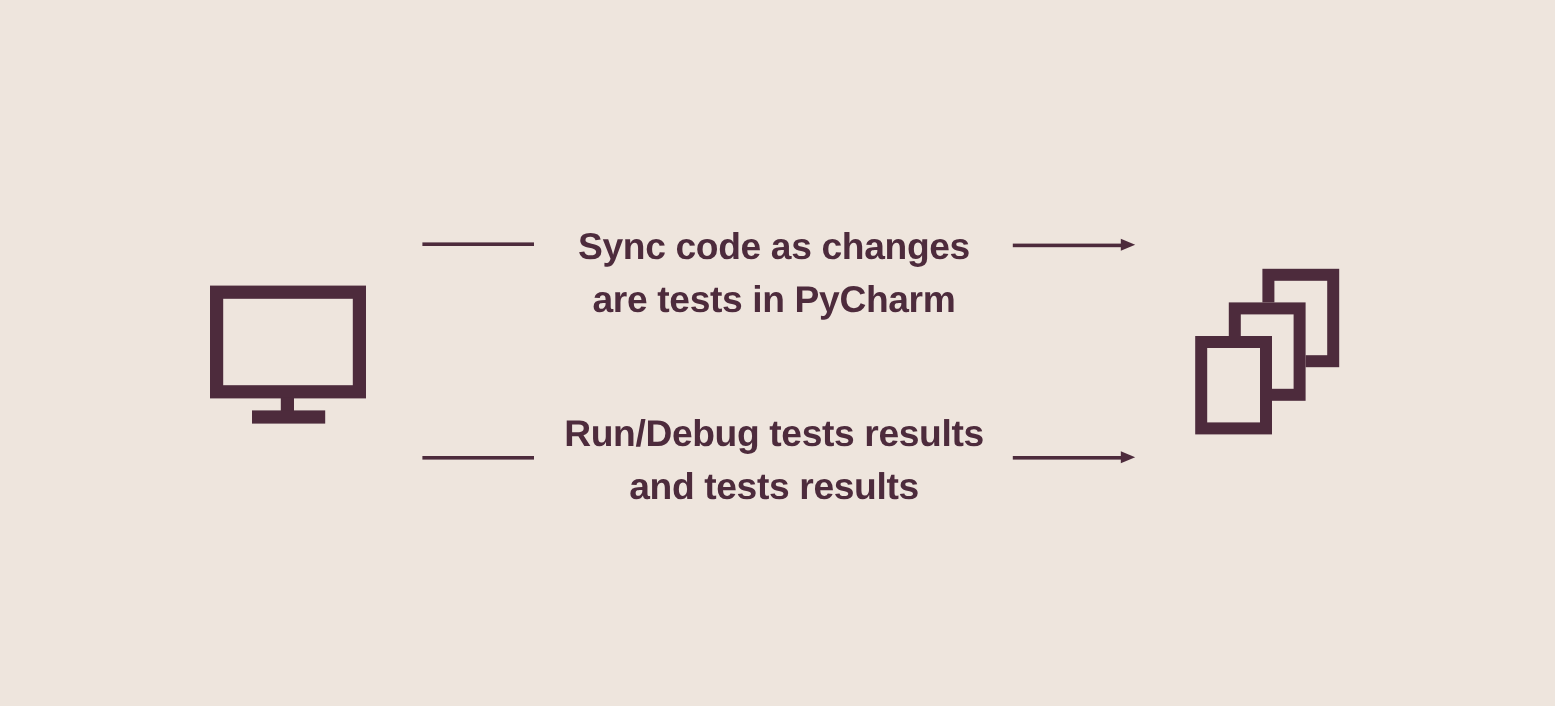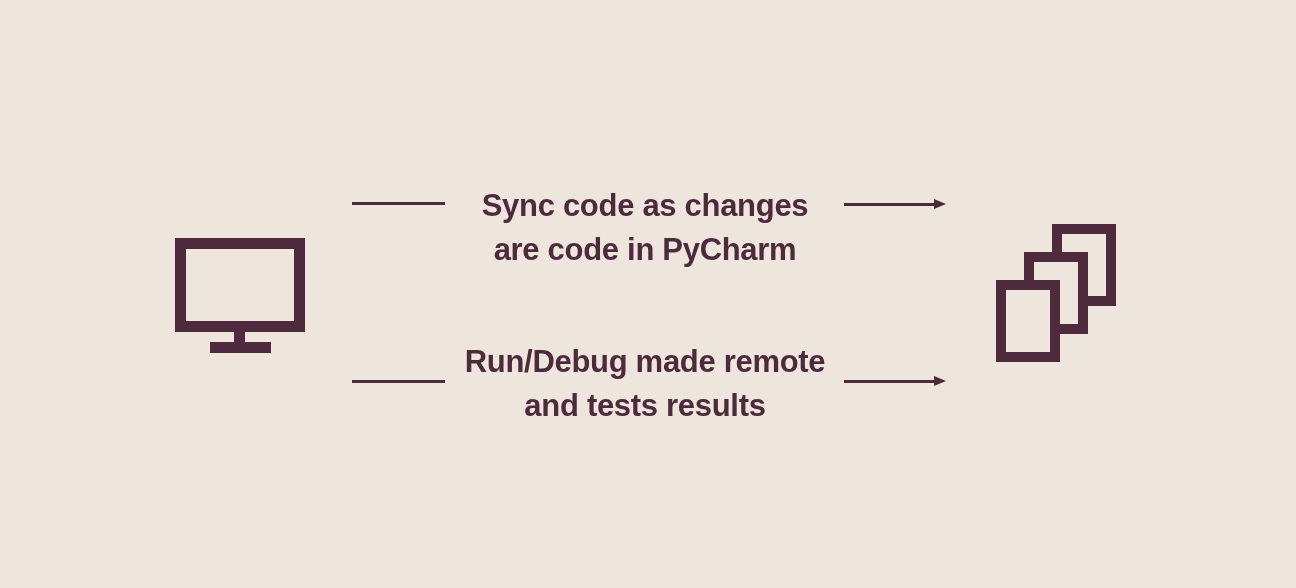--- a/index.html
+++ b/index.html
@@ -102,28 +102,28 @@
 
   <div>
     <div class="monitor-screen"></div>
     <div class="monitor-stem"></div>
     <div class="monitor-base"></div>
   </div>
 
   <div class="dash dash-1"></div>
   <div class="label label-1">
     <div>Sync code as changes</div>
-    <div>are code in PyCharm</div>
+    <div>are tests in PyCharm</div>
   </div>
   <div class="arrow-line arrow-line-1"></div>
   <div class="arrow-head arrow-head-1"></div>
 
   <div class="dash dash-2"></div>
   <div class="label label-2">
-    <div>Run/Debug made remote</div>
+    <div>Run/Debug tests results</div>
     <div>and tests results</div>
   </div>
   <div class="arrow-line arrow-line-2"></div>
   <div class="arrow-head arrow-head-2"></div>
 
   <div>
     <div class="card card-back"></div>
     <div class="card card-mid"></div>
     <div class="card card-front"></div>
   </div>

